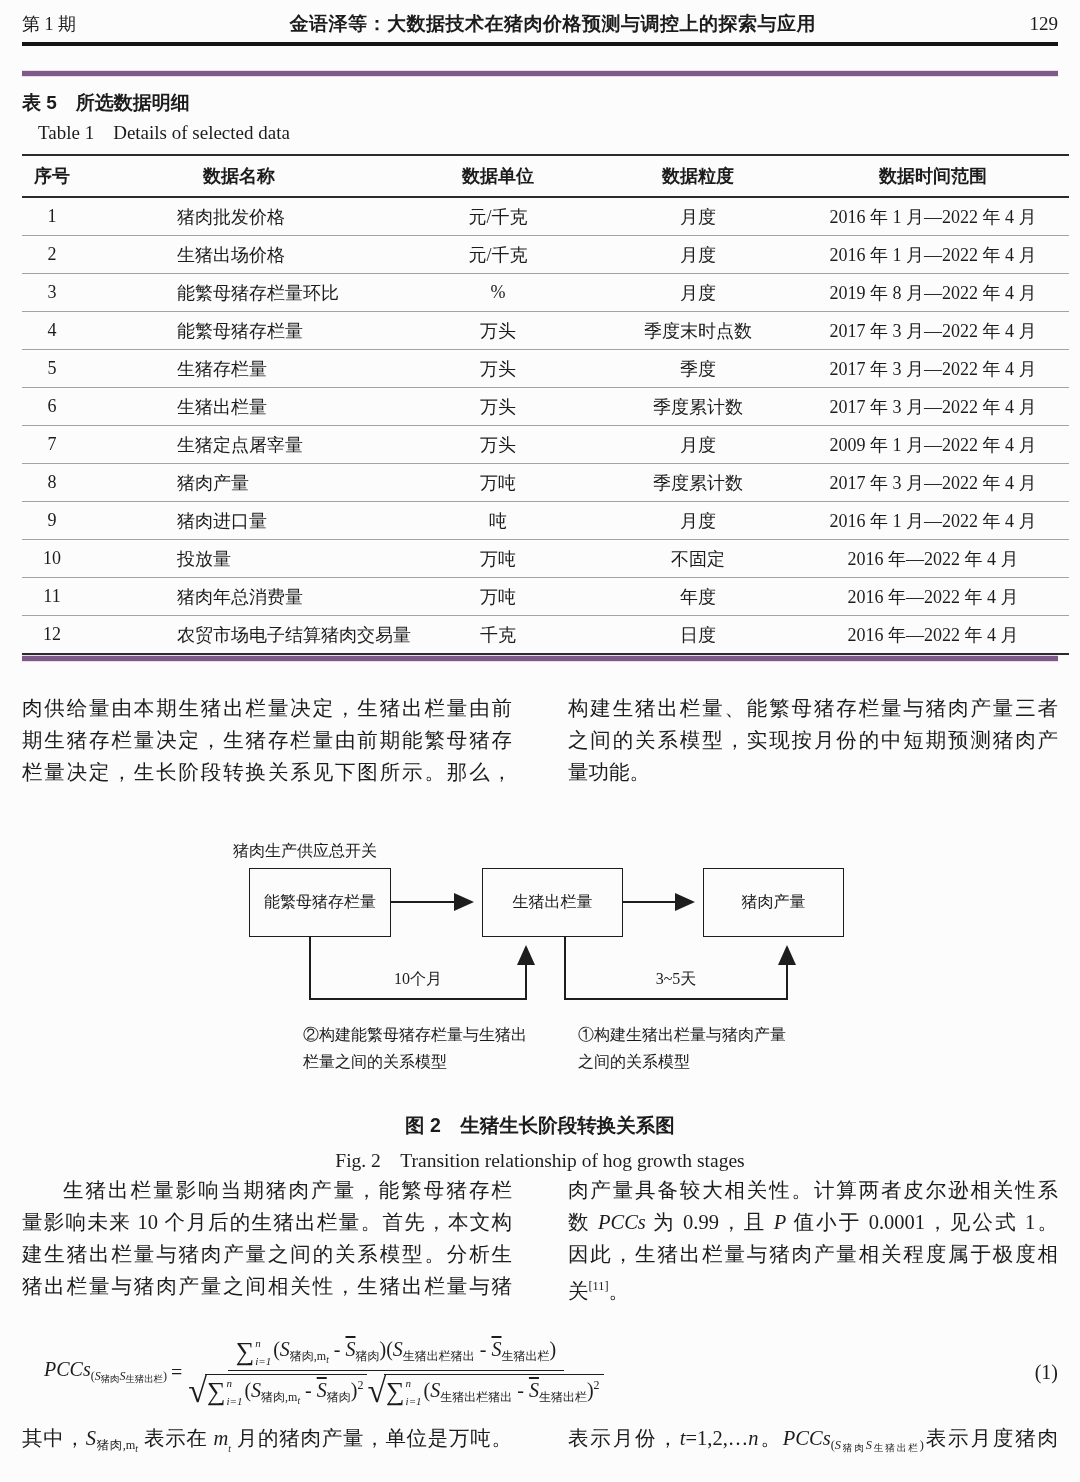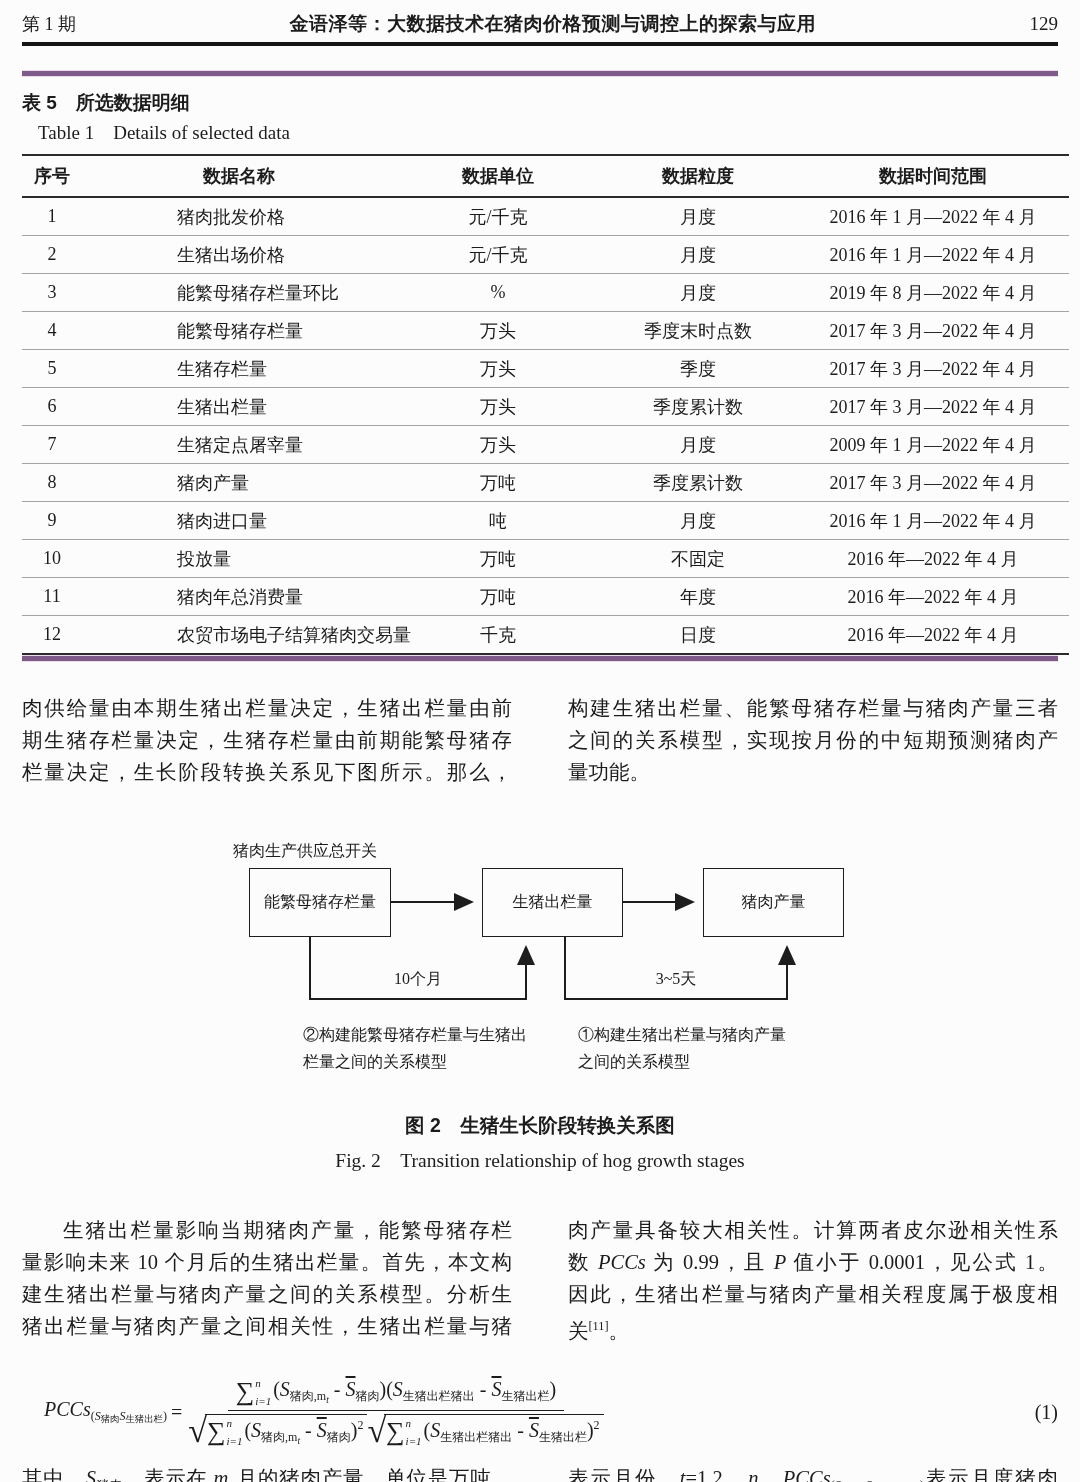--- a/index.html
+++ b/index.html
@@ -30,21 +30,21 @@
   }
   table.dt td{height:35px;border-bottom:1px solid #a3a3a3;text-align:center;white-space:nowrap;}
   table.dt tr:last-child td{border-bottom:2px solid #2b2b2b;}
   .col-num{width:56px;} .col-name{width:314px;} .col-unit{width:200px;} .col-gran{width:196px;} .col-range{width:270px;}
   table.dt th.col-num, table.dt td.col-num{text-align:center;padding-left:2px;}
   table.dt td.col-name{text-align:left;padding-left:96px;}
   
   .twocol{display:flex;gap:56px;font-size:20.5px;line-height:32px;}
   .twocol .col{width:490px;}
   .block1{margin-top:30px;}
-  .block2{margin-top:40px;}
+  .block2{}
   .jline{text-align:justify;text-align-last:justify;}
   .plain{text-align:left;}
   .indent{text-indent:2em;}
   sup,.seg-sup{font-size:60%;vertical-align:super;}
   .seg-i{font-style:italic;}
   .seg-sub{font-size:60%;vertical-align:-4px;}
   .seg-isub{font-size:60%;vertical-align:-4px;font-style:italic;}
   .seg-subsub{font-size:47%;vertical-align:-6px;}
   .seg-itss{font-size:47%;vertical-align:-7px;font-style:italic;}
   .seg-bar{font-style:italic;text-decoration:overline;}

